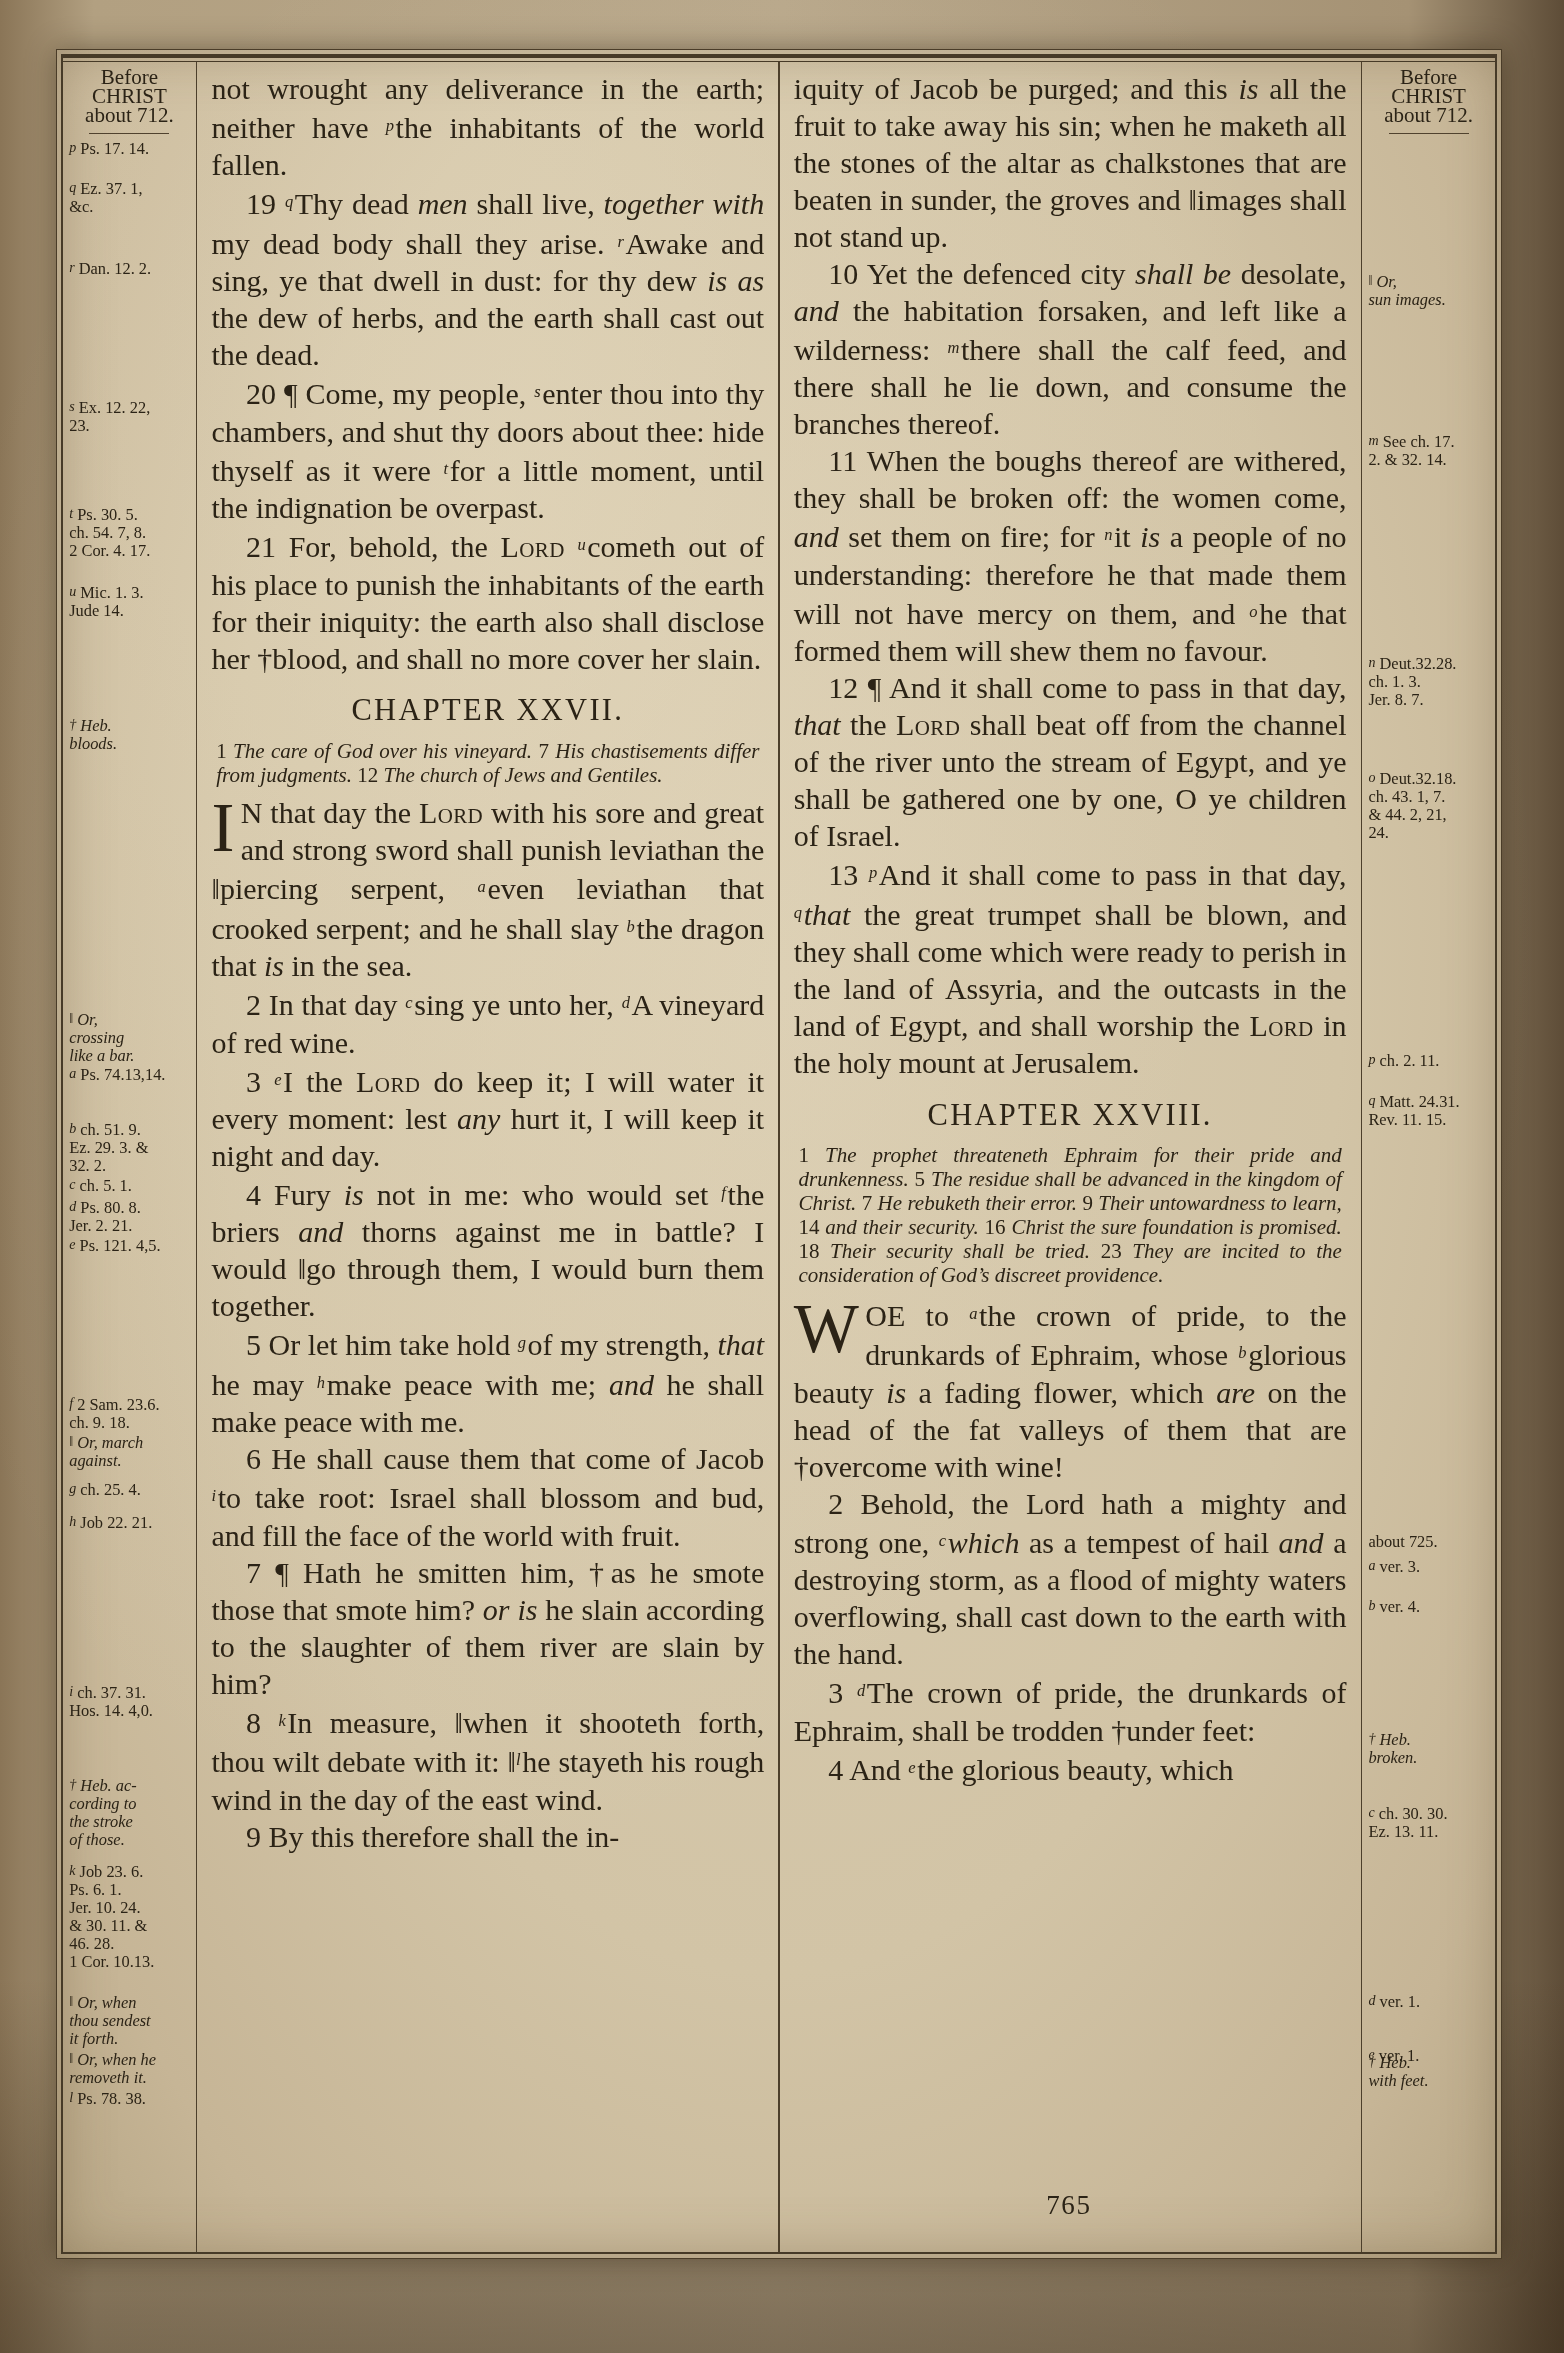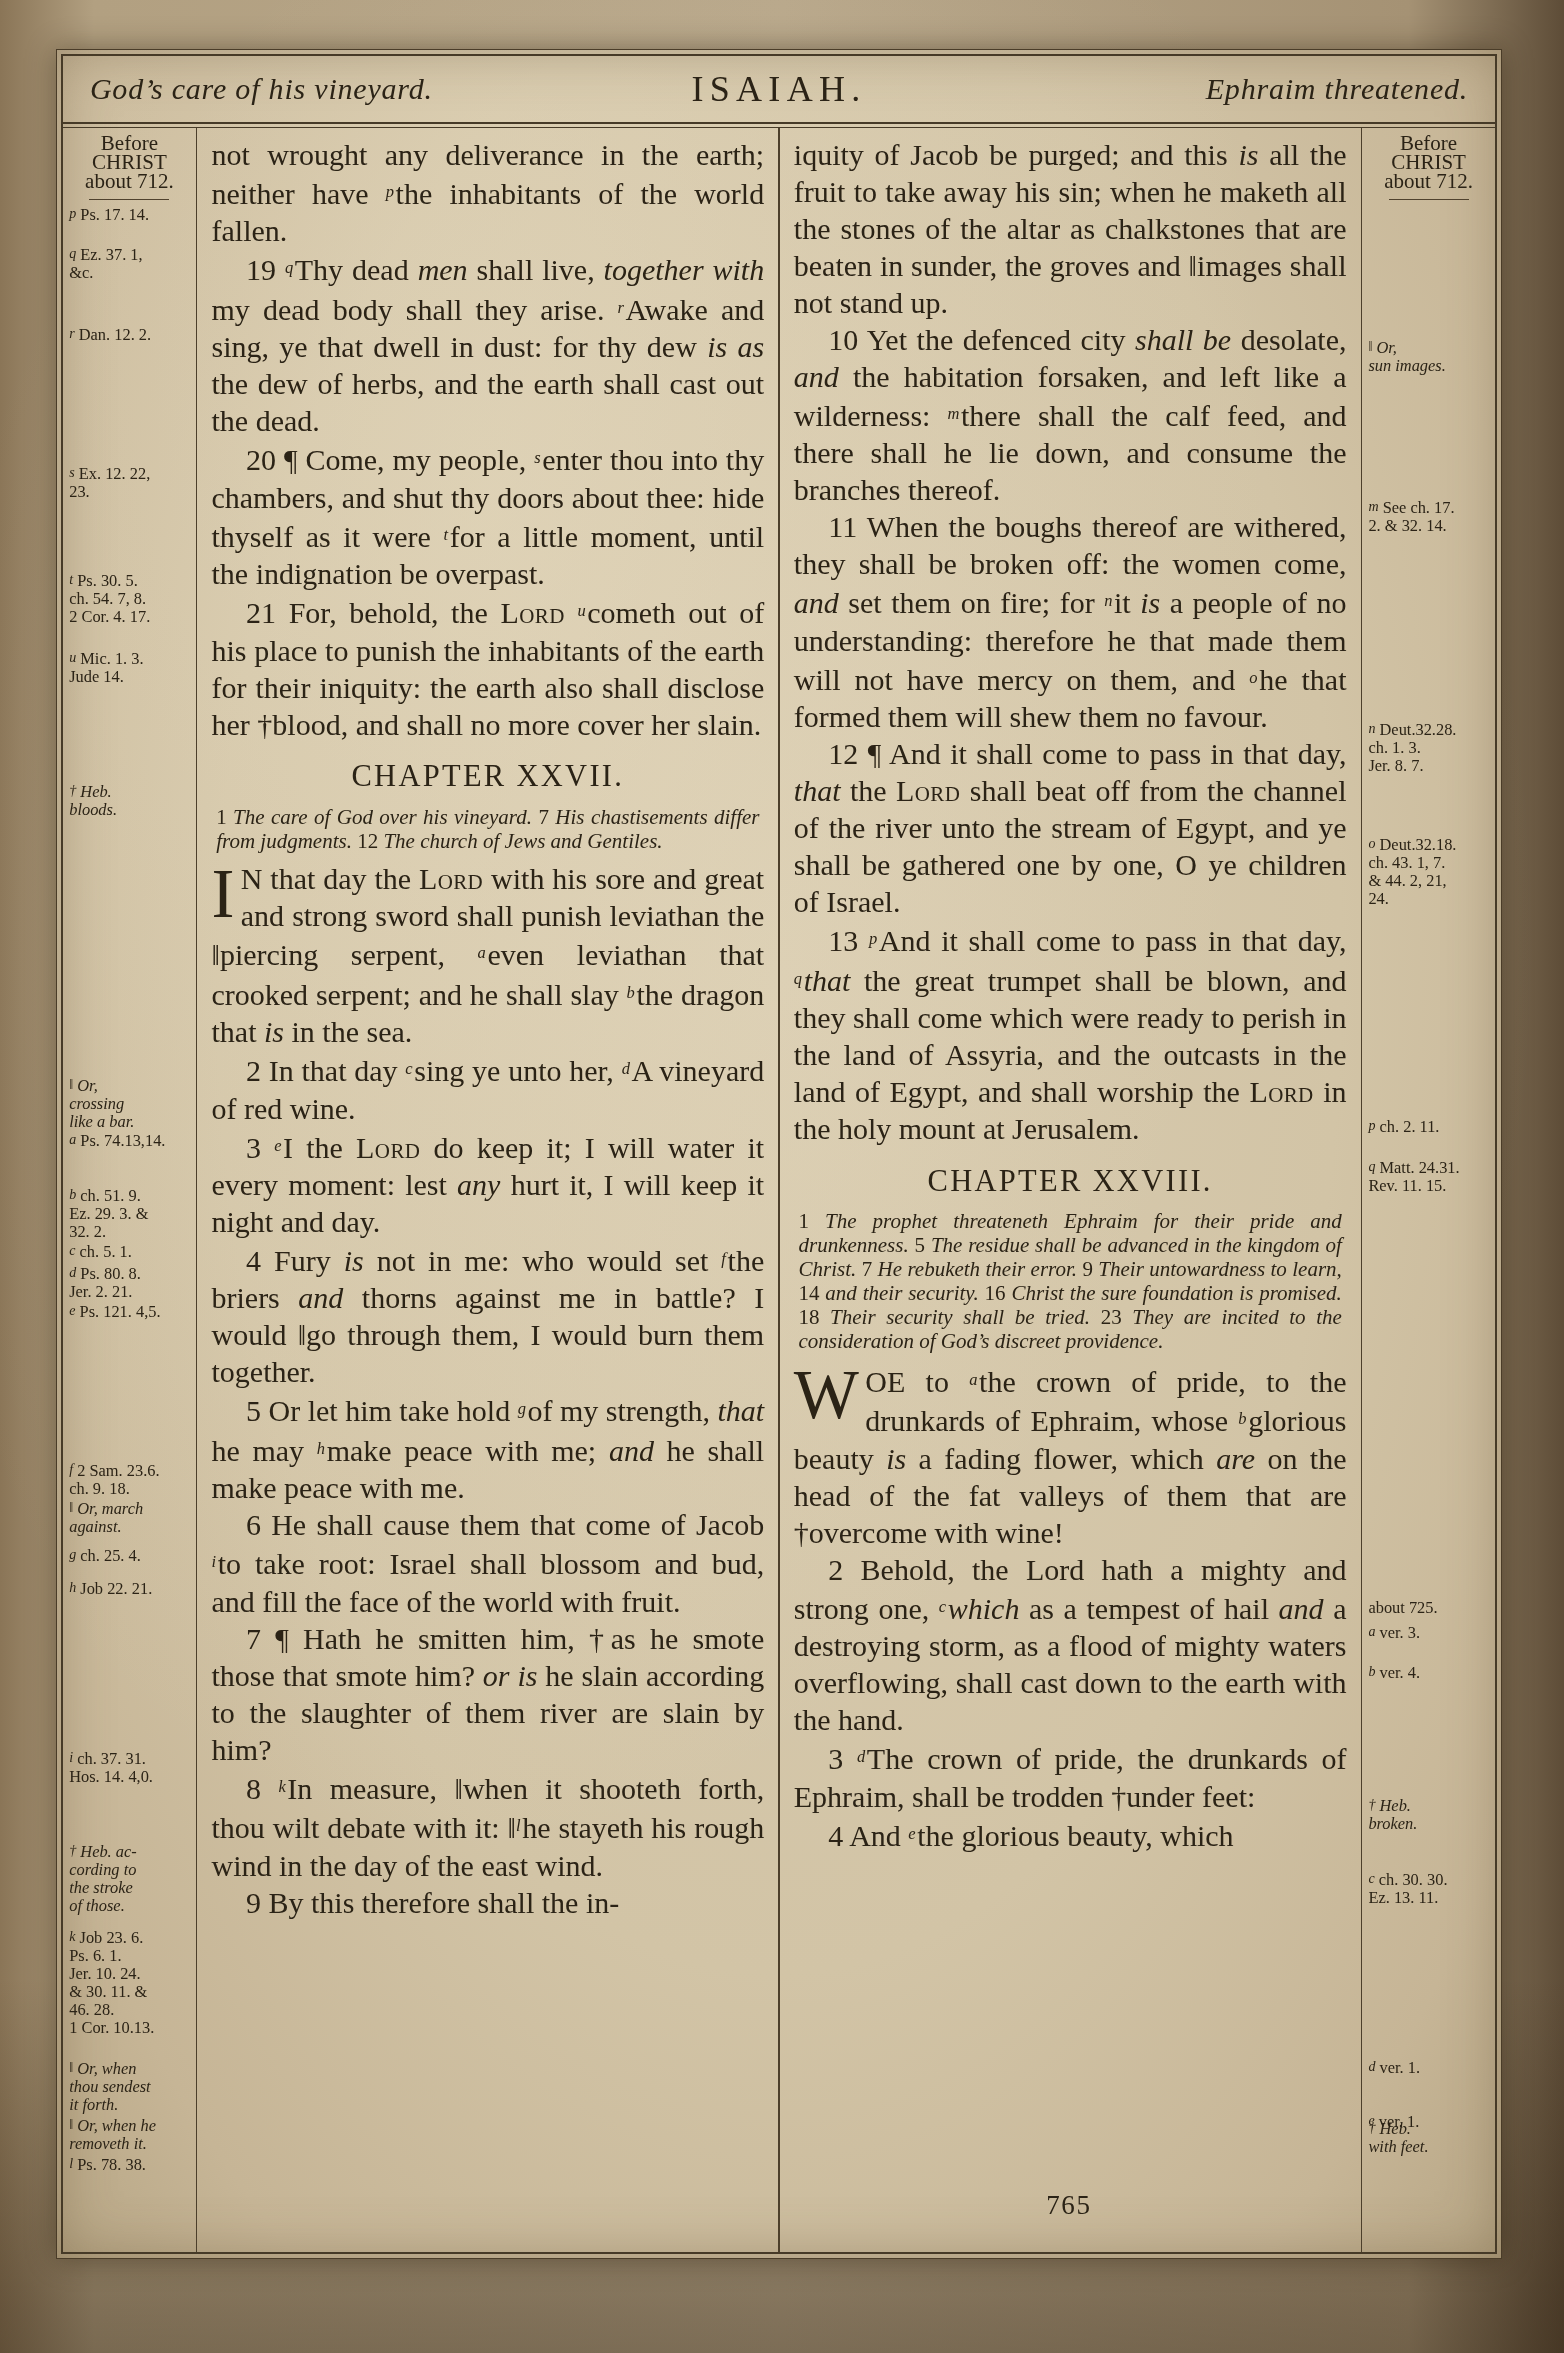--- a/index.html
+++ b/index.html
@@ -42,25 +42,20 @@
   .nmark { font-style:italic; font-size:14px; vertical-align:0.15em; }
   .note.bc { left:0; right:0; text-align:center; font-size:21px; line-height:19px; }
   .bc-rule { width:60%; margin:7.8px auto 0; border-top:1.6px solid #50422e; }
   .page-number { position:absolute; bottom:31px; left:1006px; transform:translateX(-50%); font-size:27px; letter-spacing:1.6px; }
 </style>
 </head>
 <body>
 
 <div class="frame">
   <div class="frame-inner">
-    <div class="header">
-      <span class="hl">God’s care of his vineyard.</span>
-      <span class="hc">ISAIAH.</span>
-      <span class="hr">Ephraim threatened.</span>
-    </div>
     <div class="header-rule"></div>
     <div class="content">
       <aside class="mcol">
           <div class="note bc" style="top: 6.3px;">
             <div class="nline">Before</div>
             <div class="nline">CHRIST</div>
             <div class="nline">about 712.</div>
             <div class="bc-rule"></div>
           </div>
           <div class="note" style="top: 77px;">

